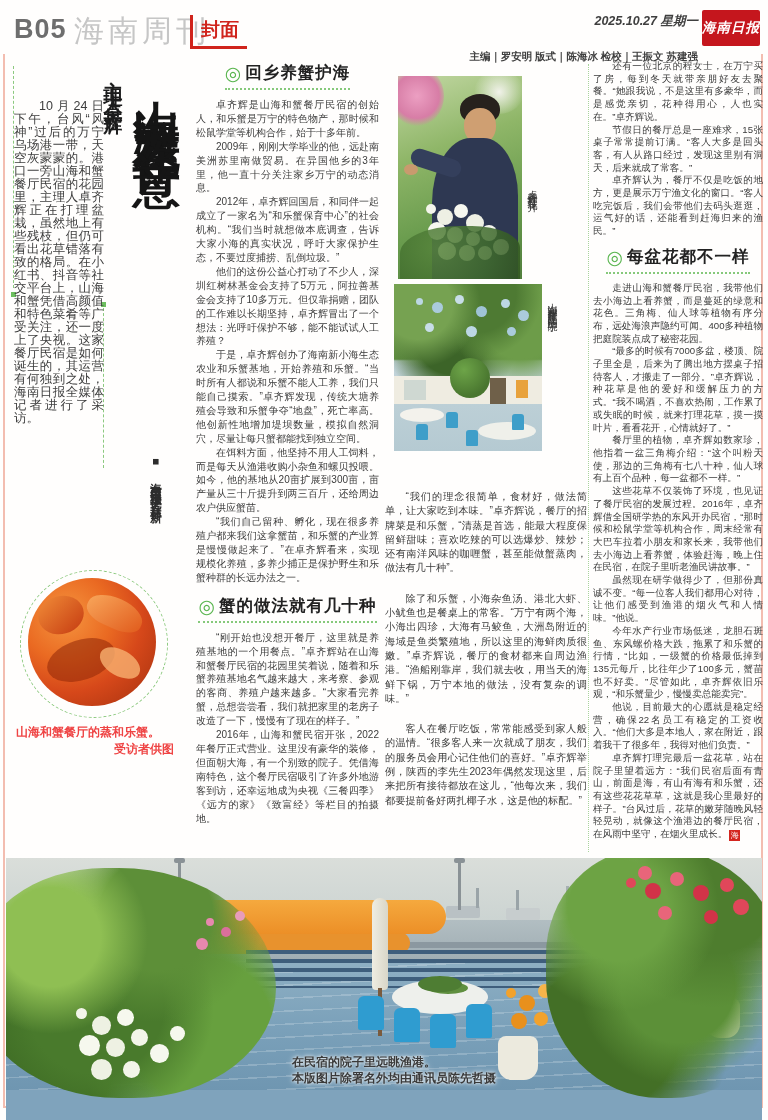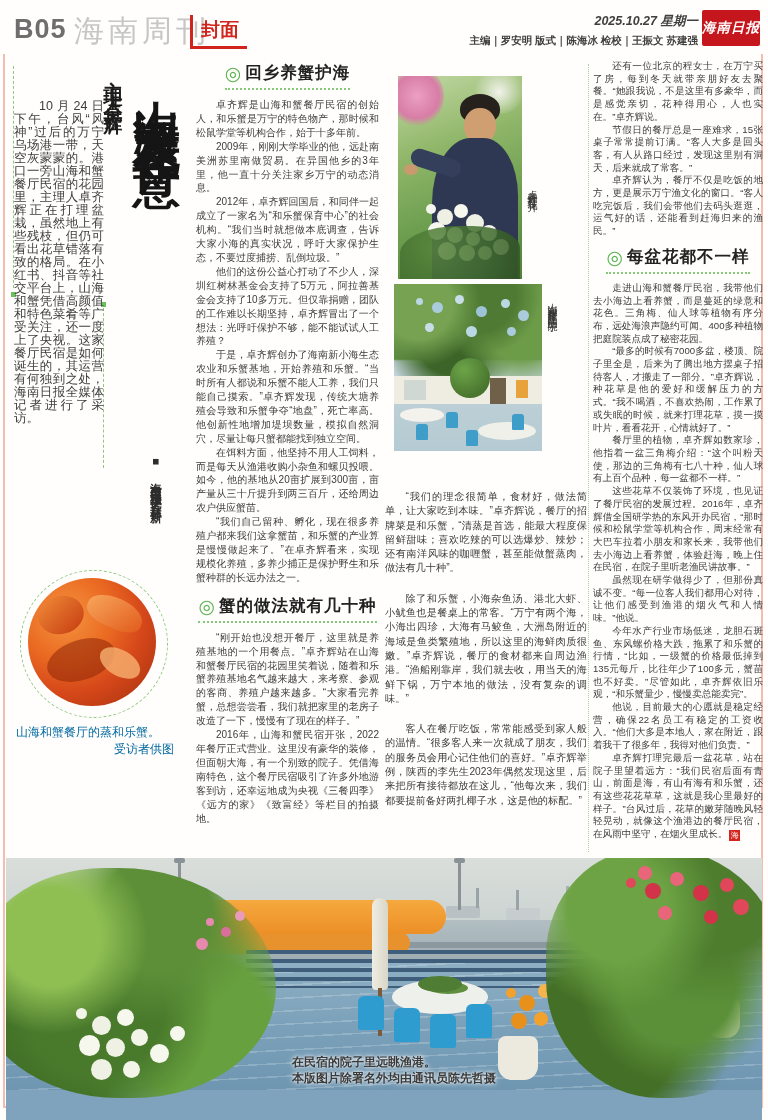--- a/index.html
+++ b/index.html
@@ -6,21 +6,21 @@
   .page{position:relative;width:768px;height:1120px;background:#fffefd;overflow:hidden;
         font-family:"Liberation Sans","DejaVu Sans",sans-serif;color:#3b3b3b;}
   .abs{position:absolute;}
   
   .pageno{left:14px;top:14px;font-size:27px;font-weight:600;color:#6e6e6e;letter-spacing:1px;}
   .masthead{left:74px;top:11px;font-size:30px;font-weight:300;color:#c6c6c6;letter-spacing:4px;}
   .sectag{left:190px;top:15px;font-size:19px;font-weight:800;color:#d0241c;
           border-left:3px solid #d0241c;border-bottom:3px solid #d0241c;padding:2px 8px 3px;}
   .hdr-right{right:70px;top:13px;text-align:right;color:#3f3f3f;}
   .hdr-date{font-size:12.5px;font-weight:700;font-style:italic;}
-  .hdr-credits{font-size:10.5px;font-weight:700;margin-top:4px;}
+  .hdr-credits{font-size:10.5px;font-weight:700;margin-top:20px;}
   .logo{right:8px;top:10px;width:58px;height:36px;background:#c5161d;border-radius:2px;
         display:flex;align-items:center;justify-content:center;}
   .logo span{color:#fff;font-family:"DejaVu Serif","Liberation Serif",serif;
              font-style:italic;font-weight:700;font-size:13.5px;letter-spacing:1px;}
   
   .frame{left:3px;top:54px;width:760px;height:1054px;box-sizing:border-box;
          border-left:2px solid #f3bdb0;border-right:2px solid #f3bdb0;border-bottom:2px solid #f3bdb0;}
   
   .vert{writing-mode:vertical-rl;}
   .kicker{left:100px;top:66px;height:210px;font-size:19px;font-weight:700;color:#1c1c1c;letter-spacing:7px;}
@@ -33,21 +33,21 @@
   
   .crab-ring{left:20px;top:570px;width:146px;height:146px;border-radius:50%;border:1.5px dashed #8cc97f;}
   .crab-img{left:7px;top:7px;width:128px;height:128px;border-radius:50%;overflow:hidden;
             background:radial-gradient(circle at 30% 30%,#f5953f 0%,#ea6a22 35%,#d6481a 60%,#a22f0e 100%);}
   .crab-shade1{left:18px;top:62px;width:70px;height:40px;border-radius:50%;background:#8f2708;opacity:.55;transform:rotate(-18deg);}
   .crab-claw{left:58px;top:20px;width:58px;height:30px;border-radius:50% 50% 40% 40%;
              background:linear-gradient(120deg,#f9a85c,#e05a1b);transform:rotate(24deg);}
   .crab-claw2{left:10px;top:18px;width:46px;height:38px;border-radius:50%;
              background:linear-gradient(150deg,#f08a37,#c63d12);transform:rotate(-15deg);}
   .crab-hl{left:70px;top:72px;width:44px;height:26px;border-radius:50%;background:#f7b071;opacity:.8;transform:rotate(30deg);}
-  .crab-cap{left:16px;top:724px;width:158px;font-size:12px;font-weight:400;color:#0369a1;line-height:17px;}
+  .crab-cap{left:16px;top:724px;width:158px;font-size:12px;font-weight:700;color:#ef4444;line-height:17px;}
   .crab-cap .credit{float:right;}
   
   .sec-head{text-align:center;border-bottom:2px dotted #86c97b;padding-bottom:3px;
             width:-moz-fit-content;width:fit-content;margin:0 auto 8px;white-space:nowrap;}
   .sec-icon{color:#59b54e;font-size:19px;vertical-align:-2px;margin-right:4px;font-weight:400;}
   .sec-title{font-size:16.5px;font-weight:800;color:#222;letter-spacing:1px;}
   
   .col p{margin:0;text-indent:2em;text-align:justify;}
   .colB{left:196px;top:62px;width:183px;height:796px;overflow:hidden;}
   .colB p{font-size:10px;line-height:13.9px;color:#3b3b3b;}

